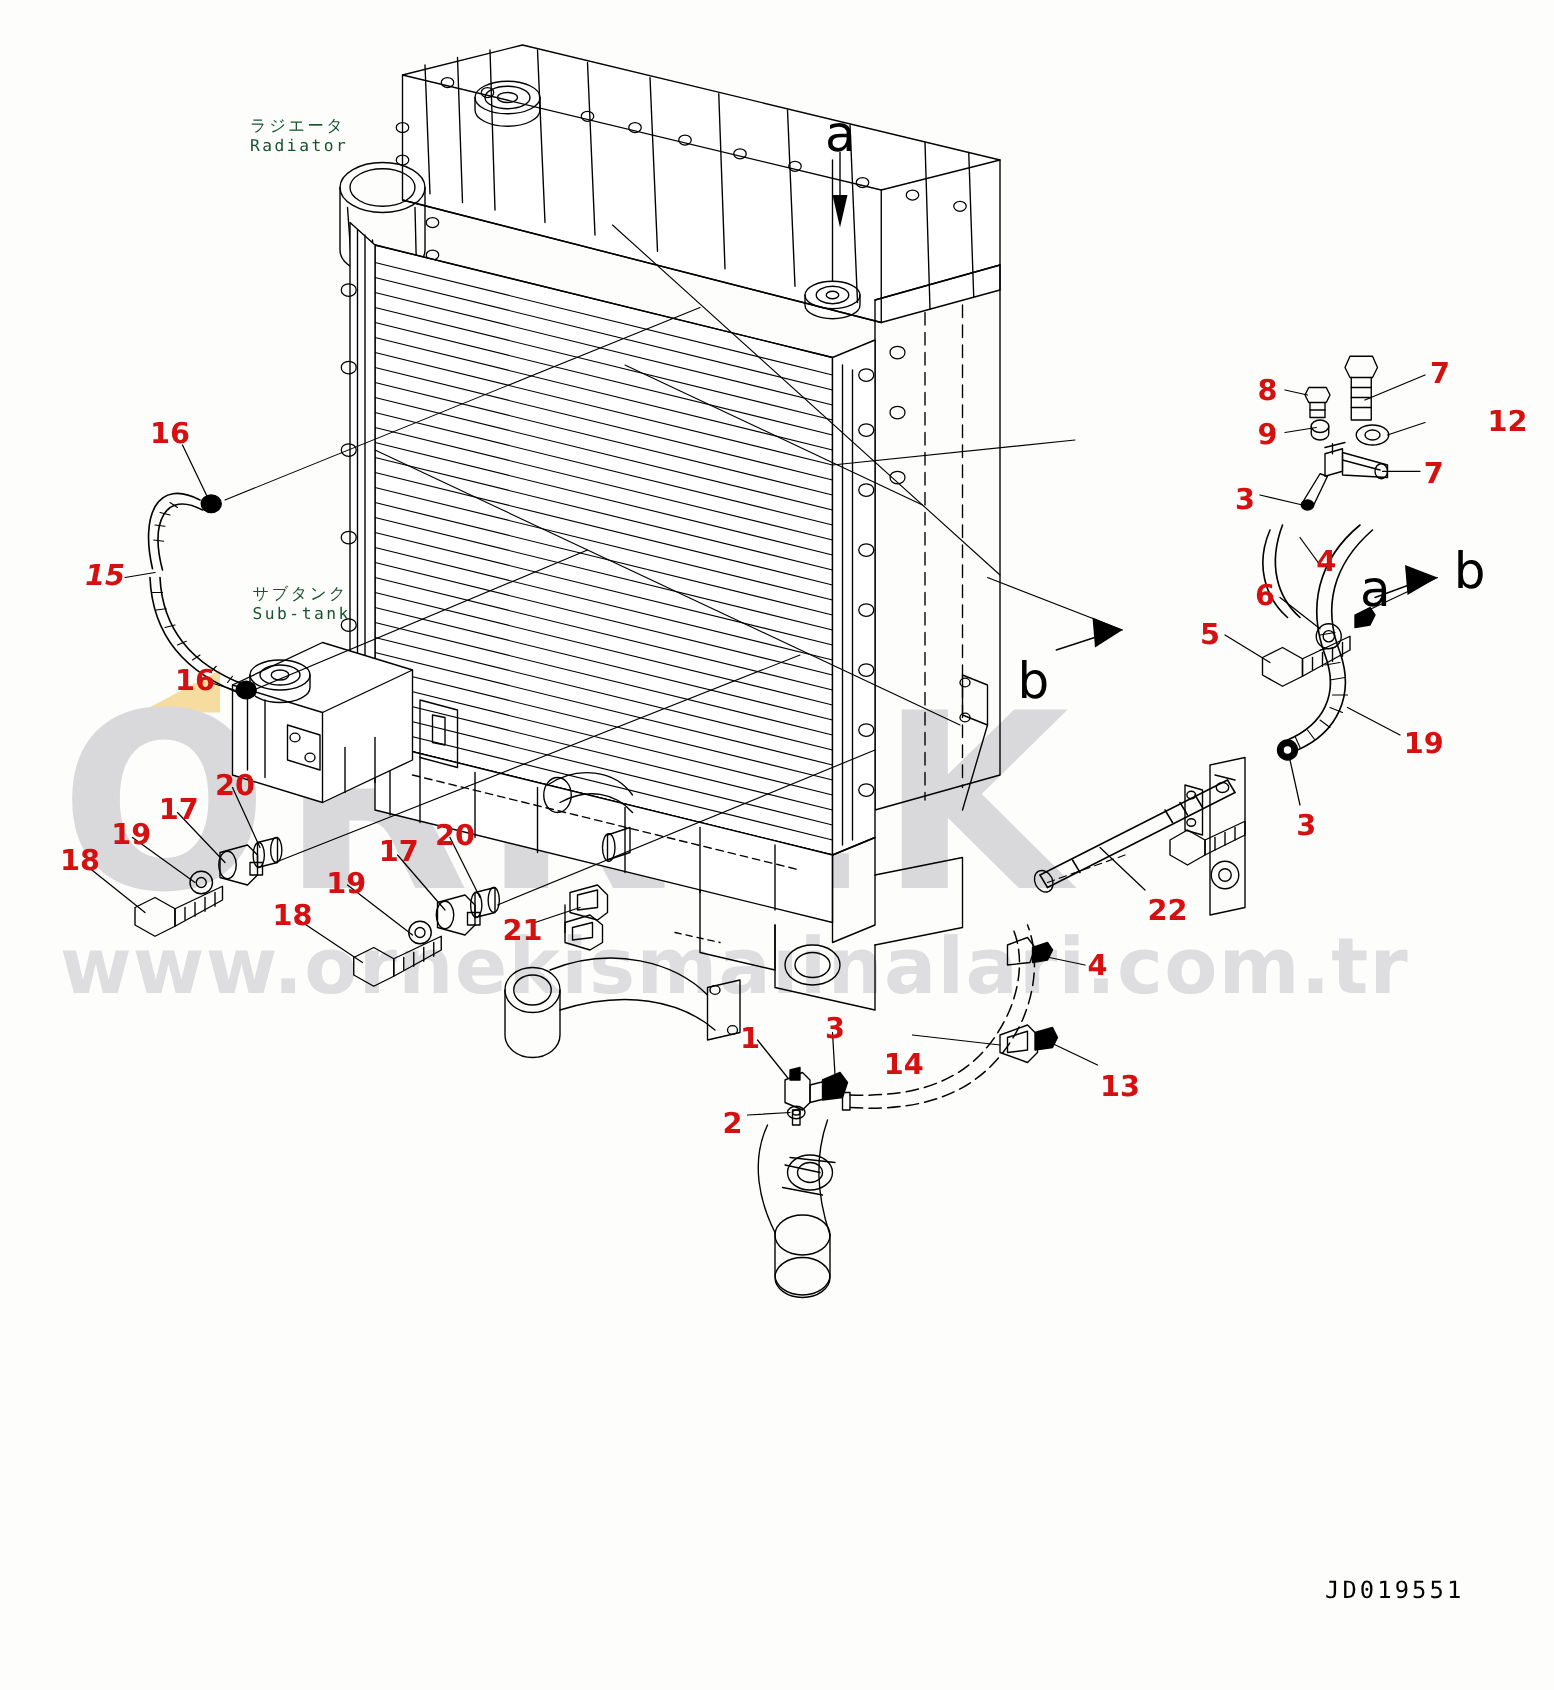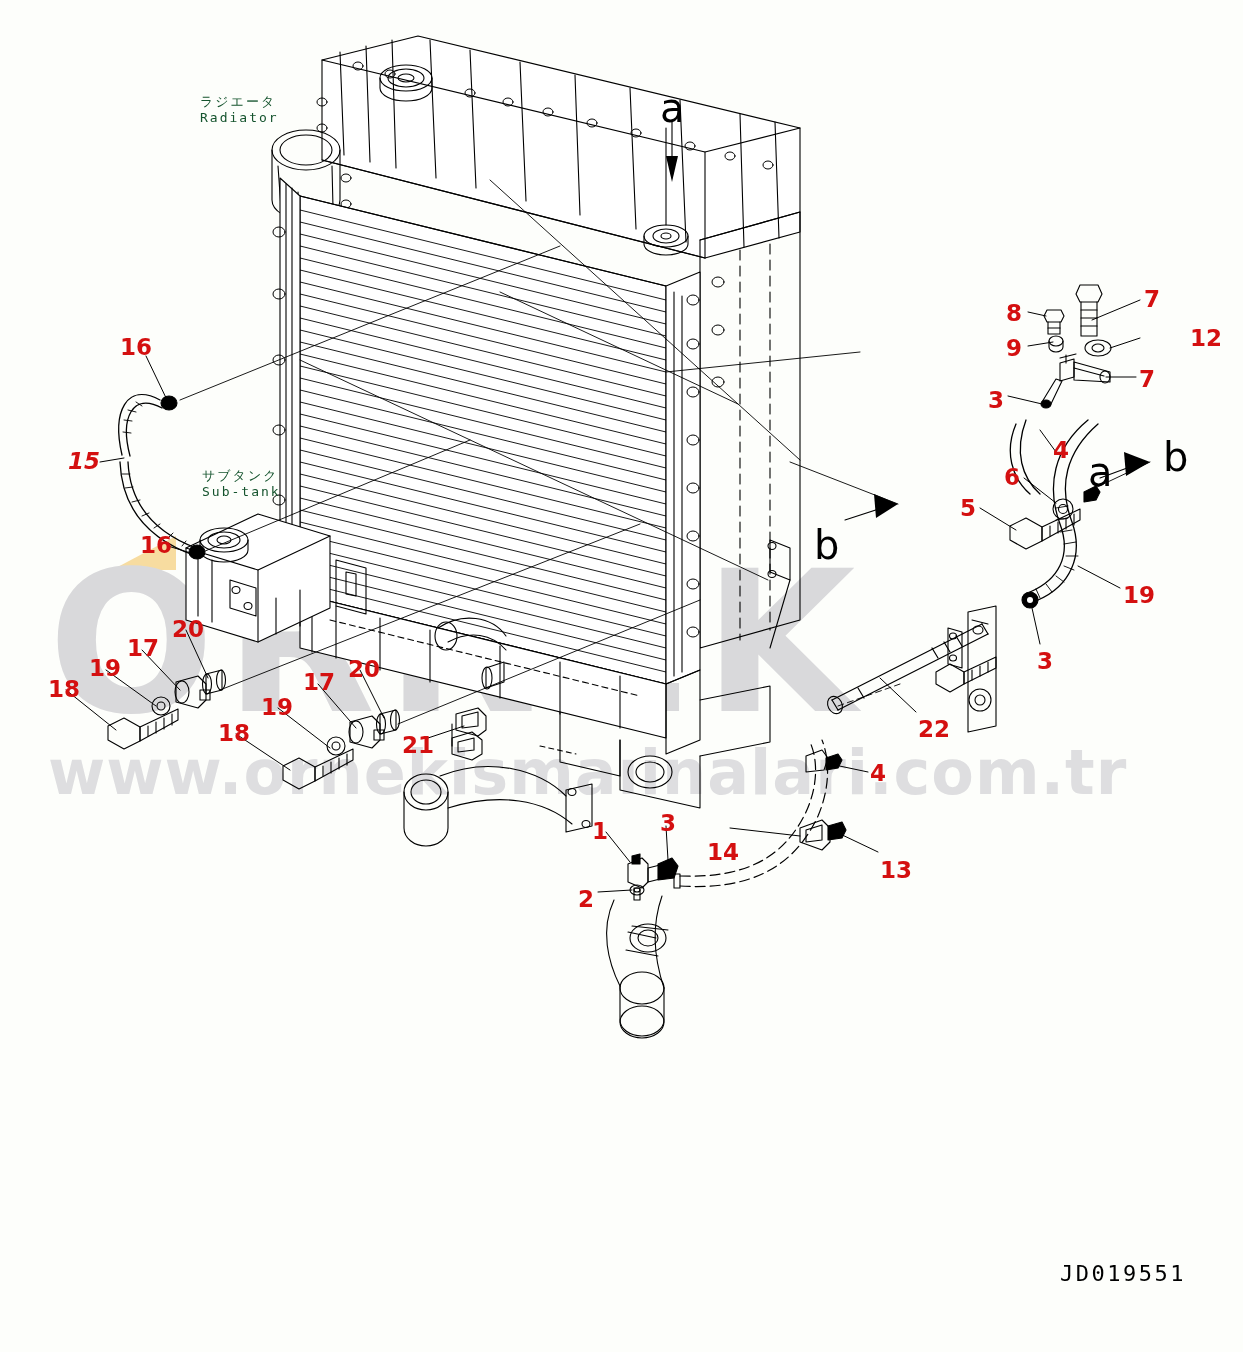--- a/index.html
+++ b/index.html
@@ -37,21 +37,21 @@
     font-size:13px;
     line-height:1.22;
     letter-spacing:2px;
     white-space:nowrap;
     margin-top:16px;
   }
   .drawing-no{
     position:absolute;
     color:#000;
     font-family:"DejaVu Sans Mono", monospace;
-    font-size:22px;
+    font-size:19px;
     letter-spacing:2.5px;
     white-space:nowrap;
   }
   
   #wm-logo{
     position:absolute;left:48px;top:545px;
     font-family:"DejaVu Sans", sans-serif;
     font-weight:700;font-size:196px;line-height:1;
     color:#d9d9db;letter-spacing:10px;
     white-space:nowrap;user-select:none;

